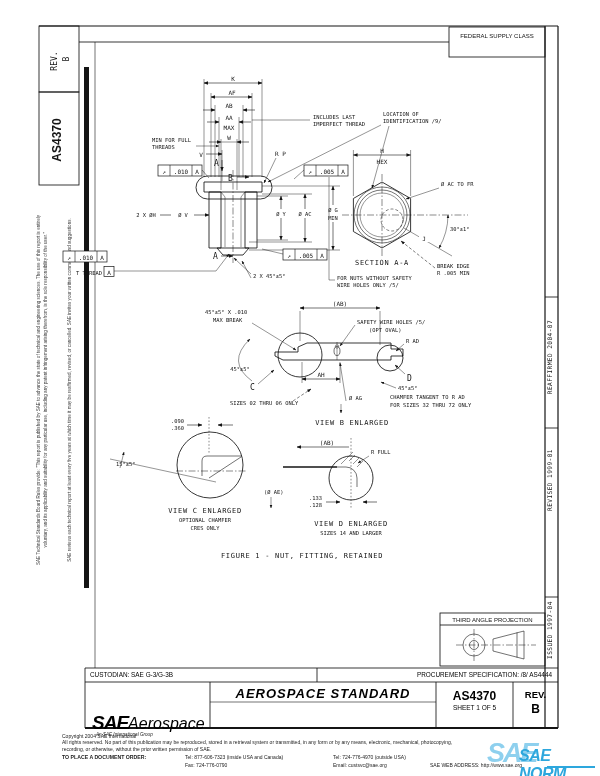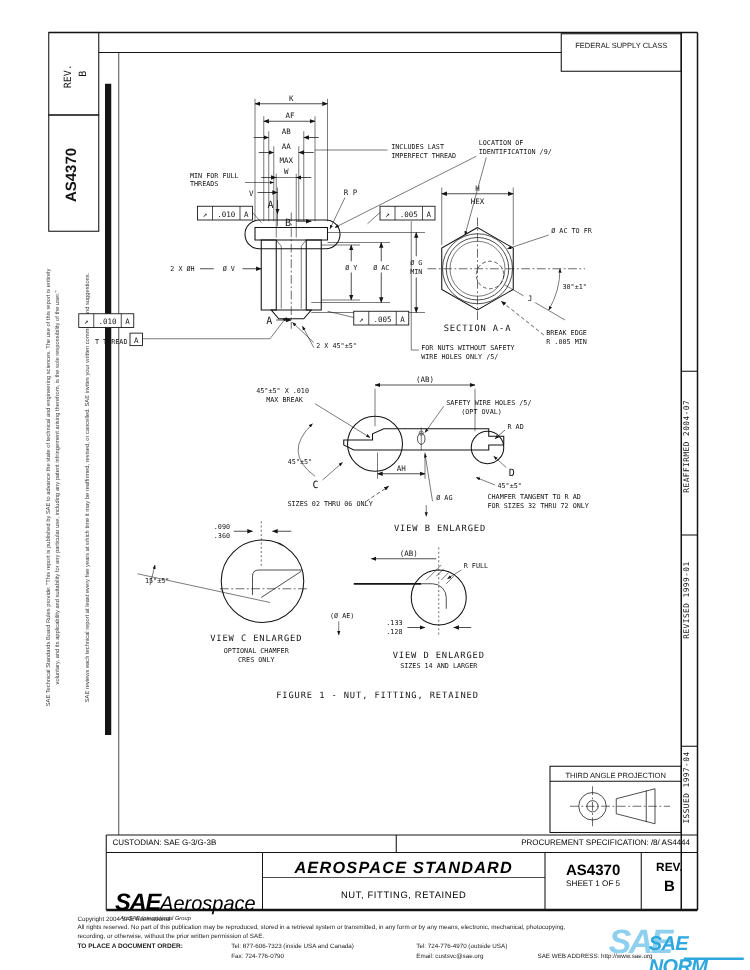--- a/index.html
+++ b/index.html
@@ -355,21 +355,20 @@
 </svg>
 
 <div class="abs cust" style="left:90px;top:671px;width:220px;">CUSTODIAN: SAE G-3/G-3B</div>
 <div class="abs cust" style="left:320px;top:671px;width:232px;text-align:right;">PROCUREMENT SPECIFICATION: /8/ AS4444</div>
 
 <div class="abs" style="left:92px;top:712px;width:115px;">
   <span class="logo-sae">SAE</span><span class="logo-aero">Aerospace</span>
   <div class="logo-tag" style="margin-top:-2px;margin-left:4px;">An SAE International Group</div>
 </div>
 <div class="abs tb-std" style="left:210px;top:686px;width:226px;">AEROSPACE STANDARD</div>
-<div class="abs tb-title" style="left:210px;top:711px;width:226px;">NUT, FITTING, RETAINED</div>
 <div class="abs tb-no" style="left:436px;top:689px;width:77px;">AS4370</div>
 <div class="abs tb-sheet" style="left:436px;top:704px;width:77px;">SHEET 1 OF 5</div>
 <div class="abs tb-rev" style="left:513px;top:689px;width:45px;">REV.</div>
 <div class="abs tb-revv" style="left:513px;top:702px;width:45px;">B</div>
 
 <div class="abs ft" style="left:62px;top:733px;width:420px;">
   <div>Copyright 2004 SAE International</div>
   <div>All rights reserved. No part of this publication may be reproduced, stored in a retrieval system or transmitted, in any form or by any means, electronic, mechanical, photocopying,</div>
   <div>recording, or otherwise, without the prior written permission of SAE.</div>
 </div>

